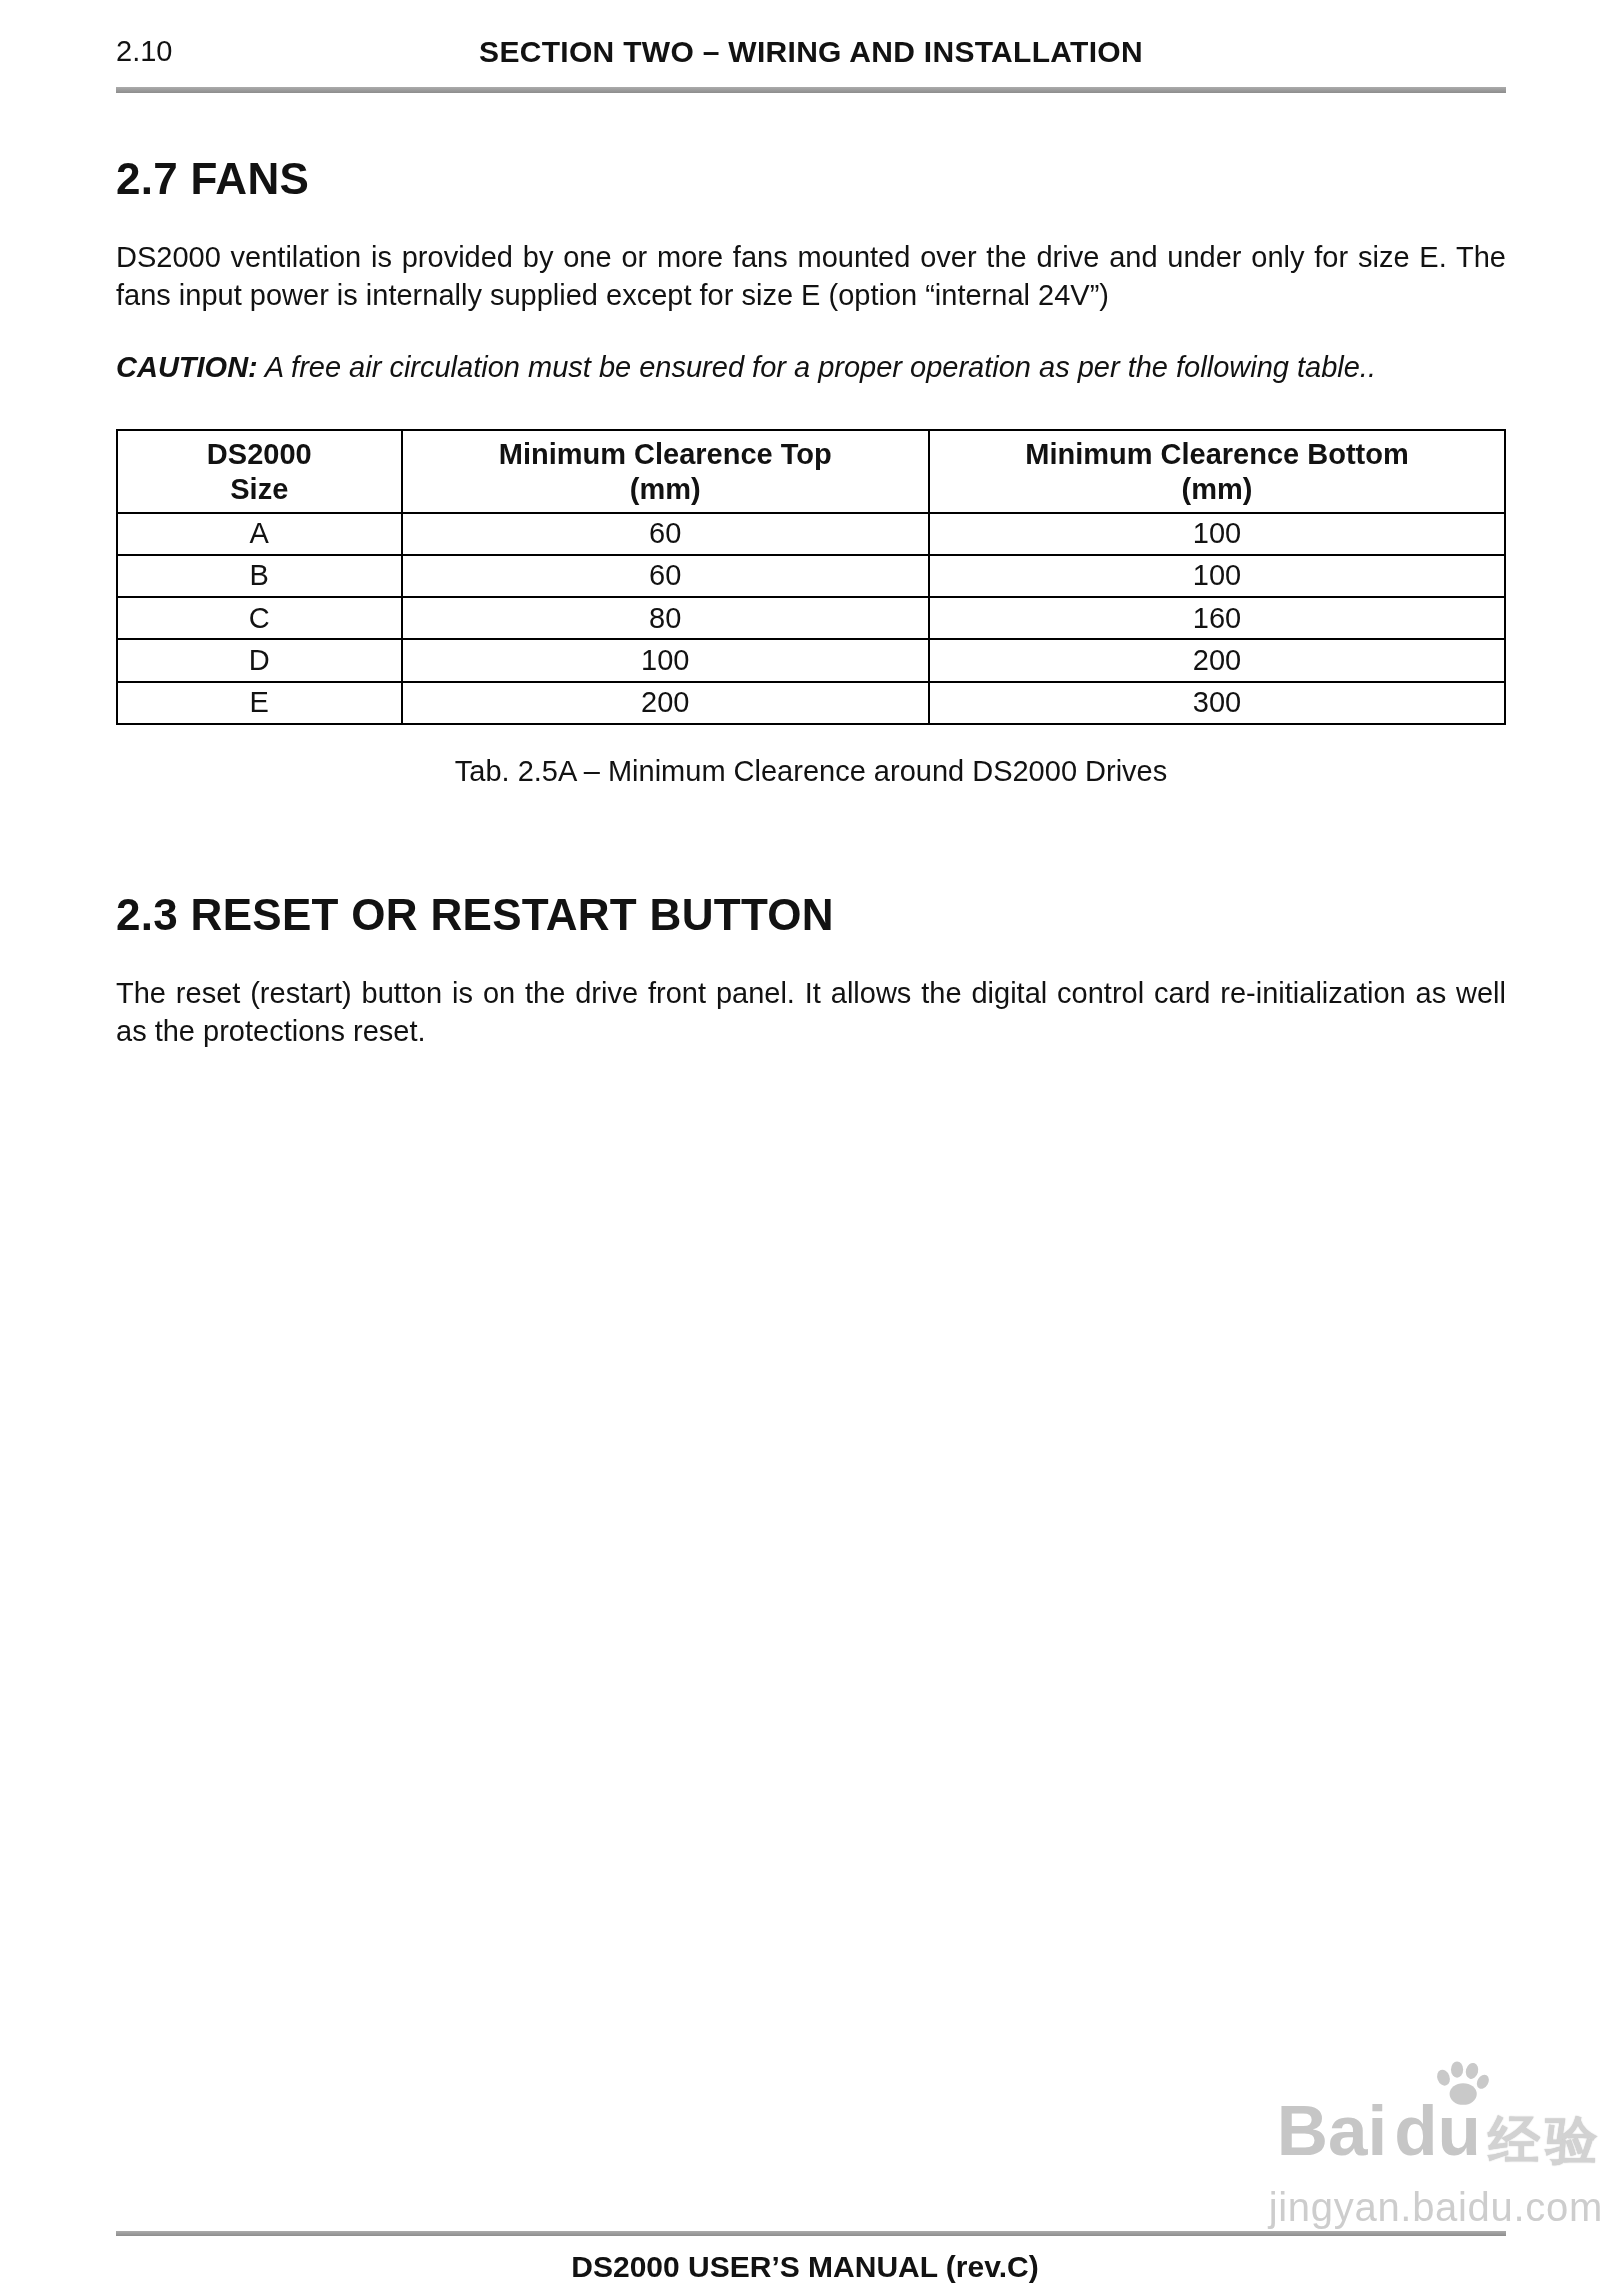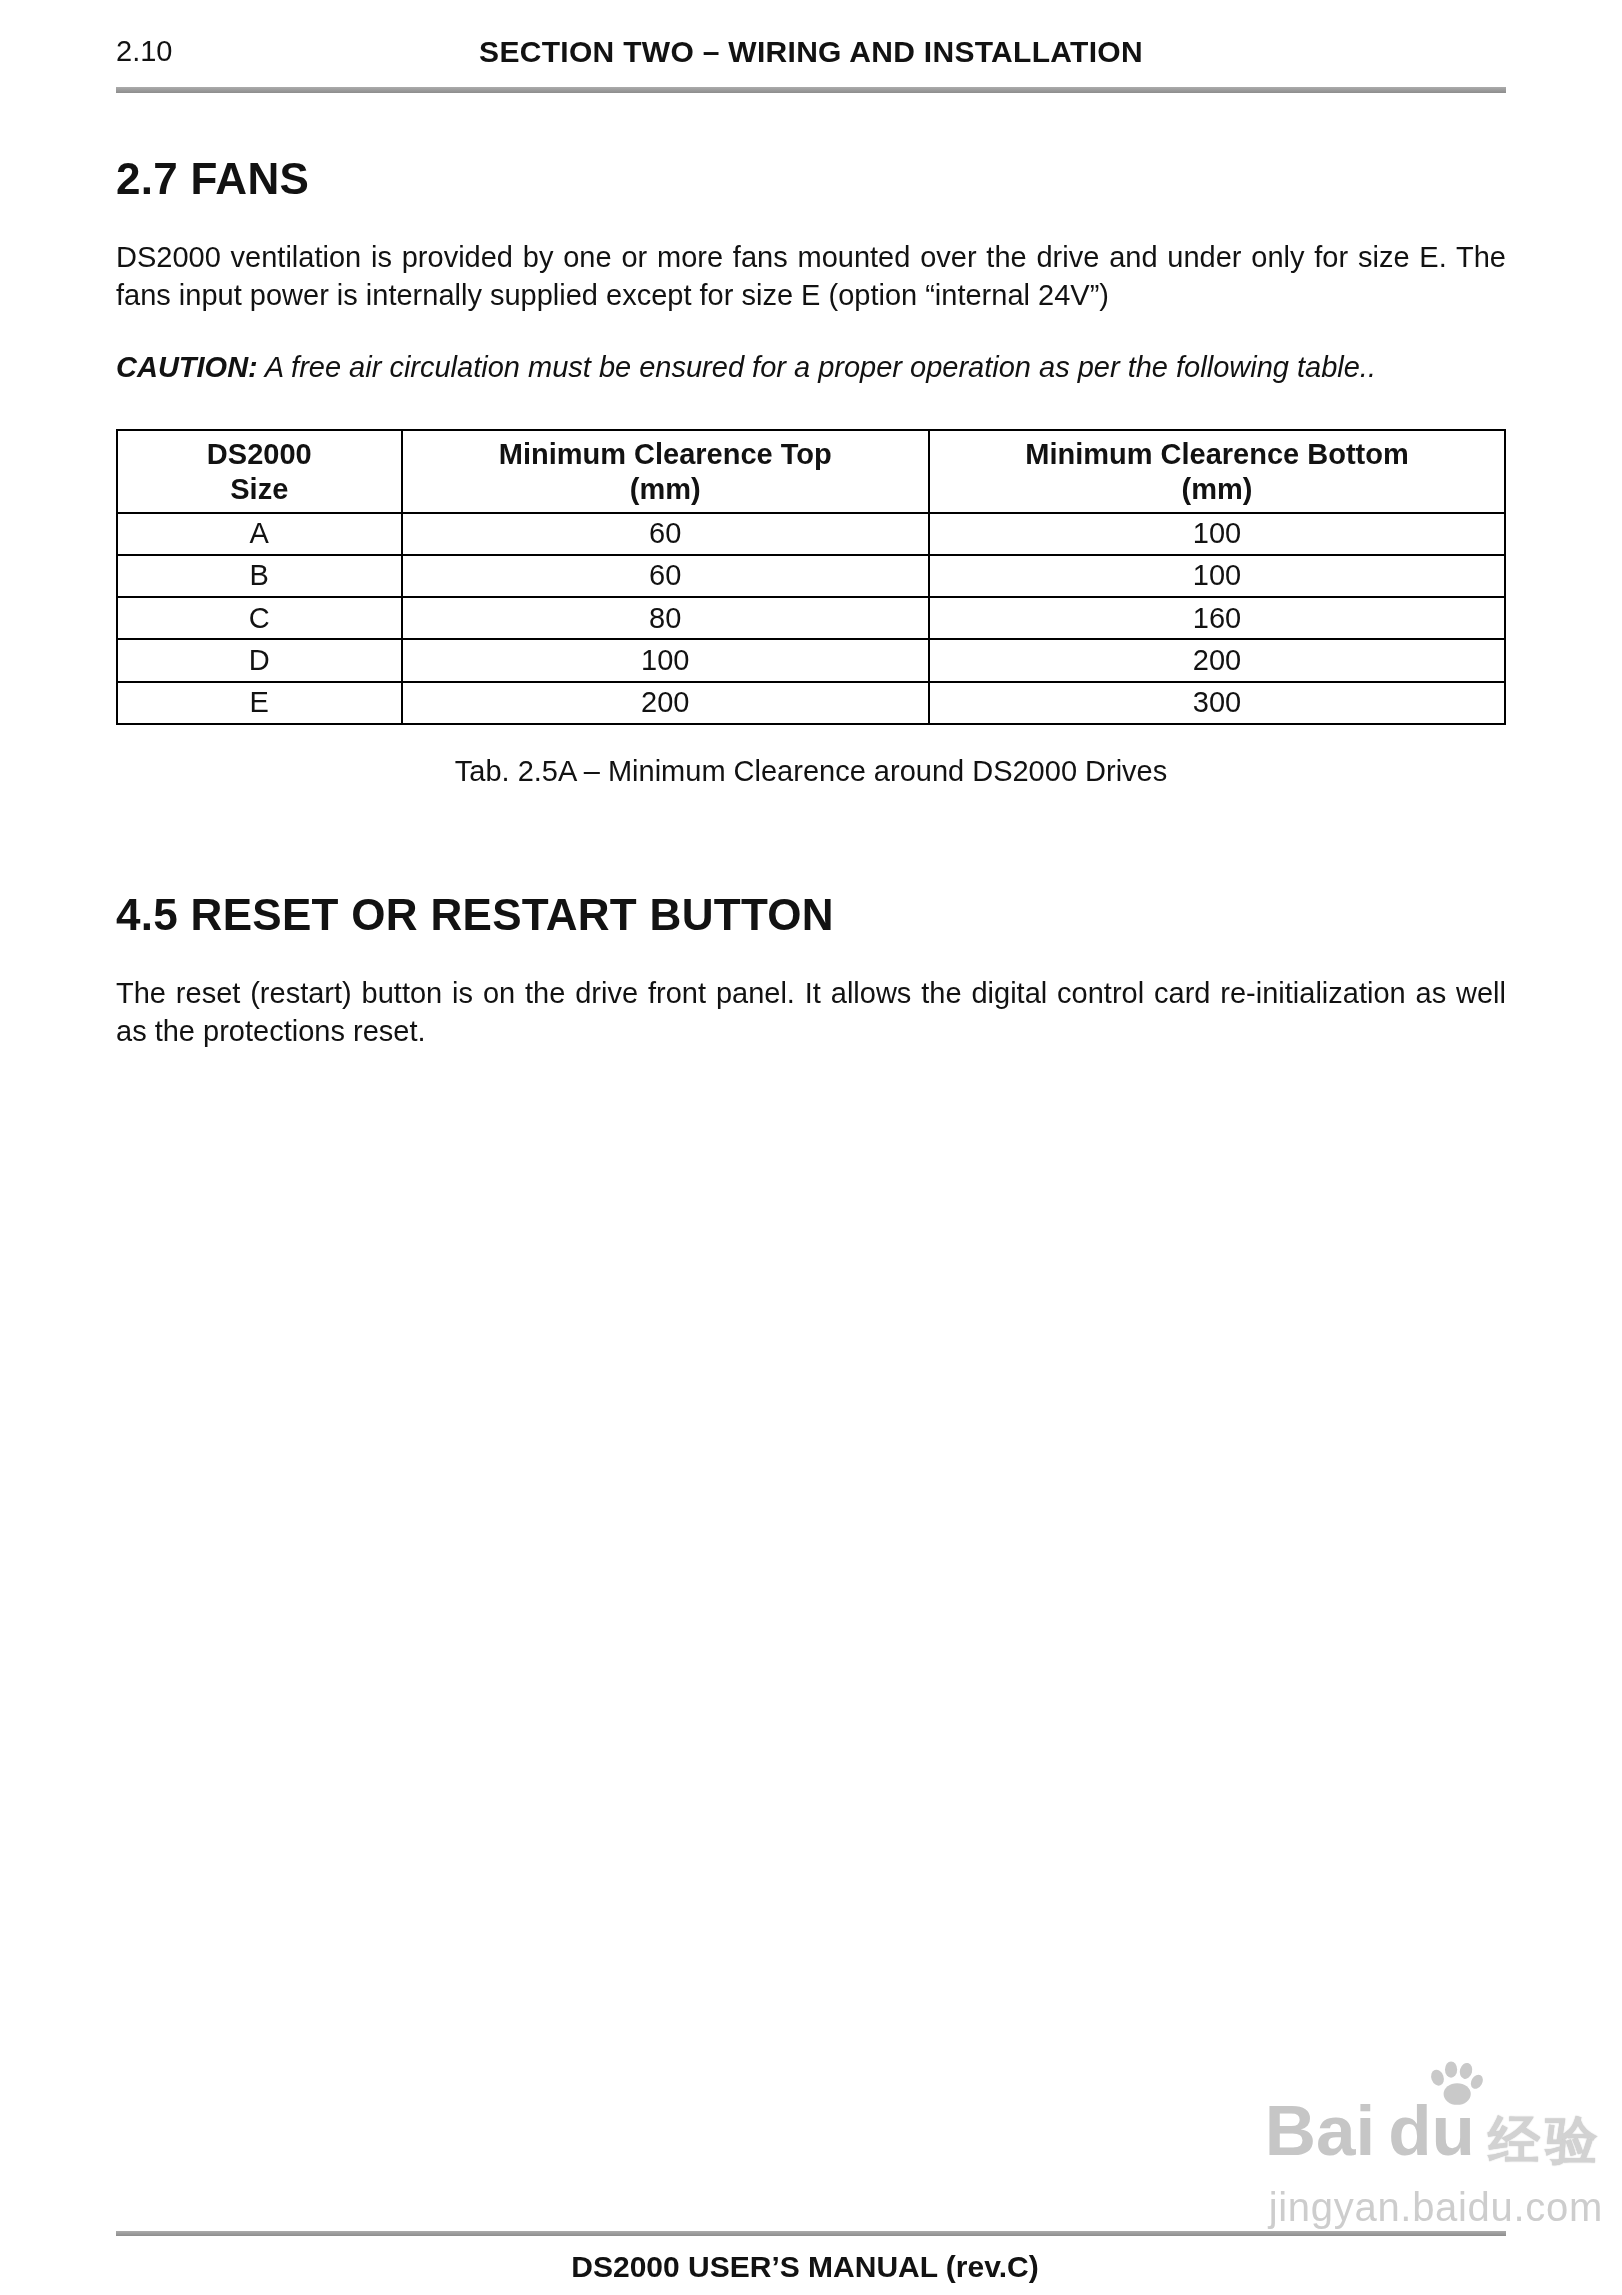--- a/index.html
+++ b/index.html
@@ -116,21 +116,21 @@
     position: absolute;
     right: 19px;
     bottom: 65px;
     text-align: right;
     user-select: none;
   }
   .wm-brand-row {
     display: flex;
     align-items: flex-end;
     justify-content: flex-end;
-    gap: 13px;
+    gap: 7px;
     font-weight: bold;
   }
   .wm-bai {
     font-size: 71px;
     line-height: 1;
     color: #c6c6c6;
   }
   .wm-du-wrap {
     position: relative;
     display: inline-block;
@@ -224,21 +224,21 @@
       <tr>
         <td>E</td>
         <td>200</td>
         <td>300</td>
       </tr>
     </tbody>
   </table>
 
   <p class="caption">Tab. 2.5A – Minimum Clearence around DS2000 Drives</p>
 
-  <h1 class="heading heading-reset">4.5 RESET OR RESTART BUTTON</h1>
+  <h1 class="heading heading-reset">2.3 RESET OR RESTART BUTTON</h1>
 
   <p class="para">The reset (restart) button is on the drive front panel. It allows the digital control card re-initialization as well as the protections reset.</p>
 
 </div>
 
 <div class="watermark">
   <div class="wm-brand-row">
     <span class="wm-bai">Bai</span>
     <span class="wm-du-wrap">
       <span class="wm-paw">

